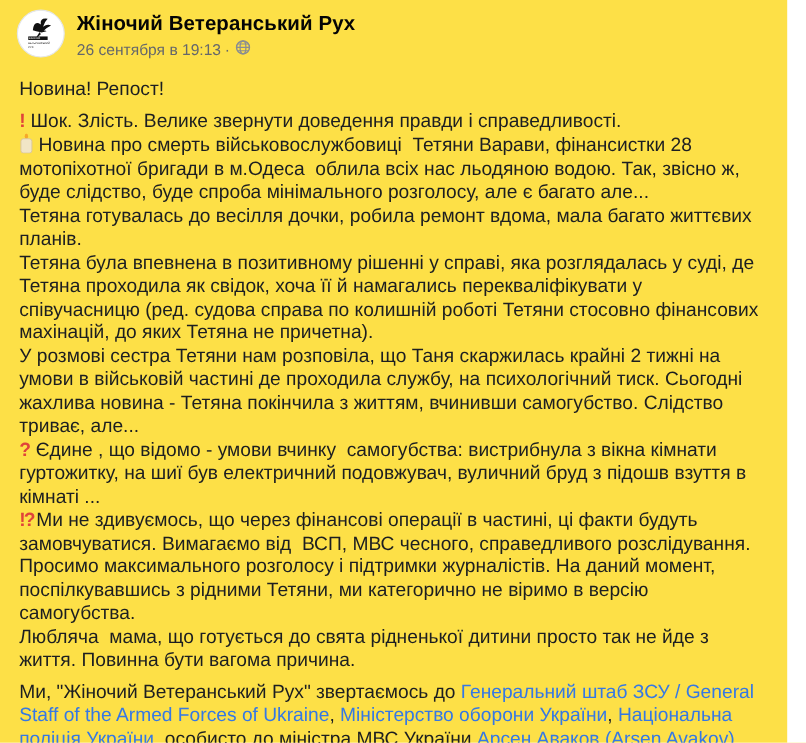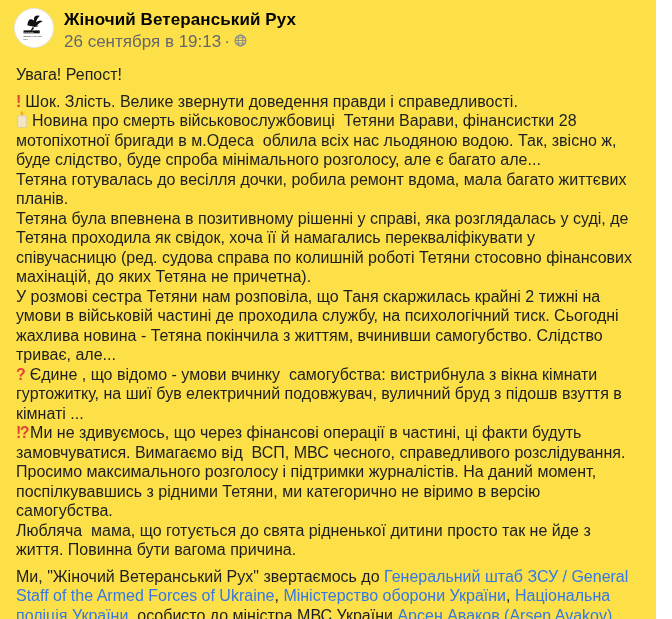--- a/index.html
+++ b/index.html
@@ -14,21 +14,21 @@
     width:40px;height:40px;border-radius:50%;flex:0 0 40px;
     border:1px solid #e4e6e9;box-sizing:border-box;background:#fff;overflow:hidden;
   }
   .header-info{margin-left:10px;padding-top:1px;}
   .page-name{
     font-size:17px;font-weight:700;color:#050505;line-height:22px;
     letter-spacing:.1px;cursor:pointer;
   }
   .meta-row{
     display:flex;align-items:center;margin-top:1px;
-    font-size:17px;color:#65676b;line-height:18px;
+    font-size:13px;color:#65676b;line-height:18px;
   }
   .meta-sep{margin:0 4px 0 3px;}
   .globe{display:inline-block;vertical-align:middle;margin-top:1px;}
   .post-body{
     padding:14px 16px 0 16px;
     font-size:16px;line-height:19.5px;color:#1c1e21;
   }
   .para{margin:0 0 7px 0;white-space:pre-wrap;word-wrap:break-word;}
   .post-link{color:#3578e5;text-decoration:none;cursor:pointer;}
   .emoji{display:inline;font-weight:700;font-style:normal;}
@@ -72,21 +72,21 @@
             <line x1="1.4" y1="8" x2="14.6" y2="8" stroke="#8a8d91" stroke-width="1.3"></line>
             <line x1="2.2" y1="4.6" x2="13.8" y2="4.6" stroke="#8a8d91" stroke-width="1.1"></line>
             <line x1="2.2" y1="11.4" x2="13.8" y2="11.4" stroke="#8a8d91" stroke-width="1.1"></line>
           </svg>
         </span>
       </div>
     </div>
   </div>
 
   <div class="post-body" id="post-body">
-      <div class="para"><span>Увага! Репост!</span></div>
+      <div class="para"><span>Новина! Репост!</span></div>
       <div class="para"><span class="emoji red-exclamation">!</span><span>Шок. Злість. Велике звернути доведення правди і справедливості.
 </span><span class="emoji candle"><svg width="12" height="17" viewBox="0 0 12 17">
             <ellipse cx="6" cy="2.6" rx="1.4" ry="2.4" fill="#f6a82a"></ellipse>
             <rect x="1.4" y="4.6" width="9.2" height="12" rx="2.2" fill="#f1e5c6" stroke="#d9c69a" stroke-width="0.8"></rect>
           </svg></span><span>Новина про смерть військовослужбовиці  Тетяни Варави, фінансистки 28 мотопіхотної бригади в м.Одеса  облила всіх нас льодяною водою. Так, звісно ж, буде слідство, буде спроба мінімального розголосу, але є багато але...
 Тетяна готувалась до весілля дочки, робила ремонт вдома, мала багато життєвих планів.
 Тетяна була впевнена в позитивному рішенні у справі, яка розглядалась у суді, де Тетяна проходила як свідок, хоча її й намагались перекваліфікувати у співучасницю (ред. судова справа по колишній роботі Тетяни стосовно фінансових махінацій, до яких Тетяна не причетна).
 У розмові сестра Тетяни нам розповіла, що Таня скаржилась крайні 2 тижні на умови в військовій частині де проходила службу, на психологічний тиск. Сьогодні жахлива новина - Тетяна покінчила з життям, вчинивши самогубство. Слідство триває, але...
 </span><span class="emoji red-question">?</span><span>Єдине , що відомо - умови вчинку  самогубства: вистрибнула з вікна кімнати гуртожитку, на шиї був електричний подовжувач, вуличний бруд з підошв взуття в кімнаті ...
 </span><span class="emoji red-bang-question">!?</span><span>Ми не здивуємось, що через фінансові операції в частині, ці факти будуть замовчуватися. Вимагаємо від  ВСП, МВС чесного, справедливого розслідування.

